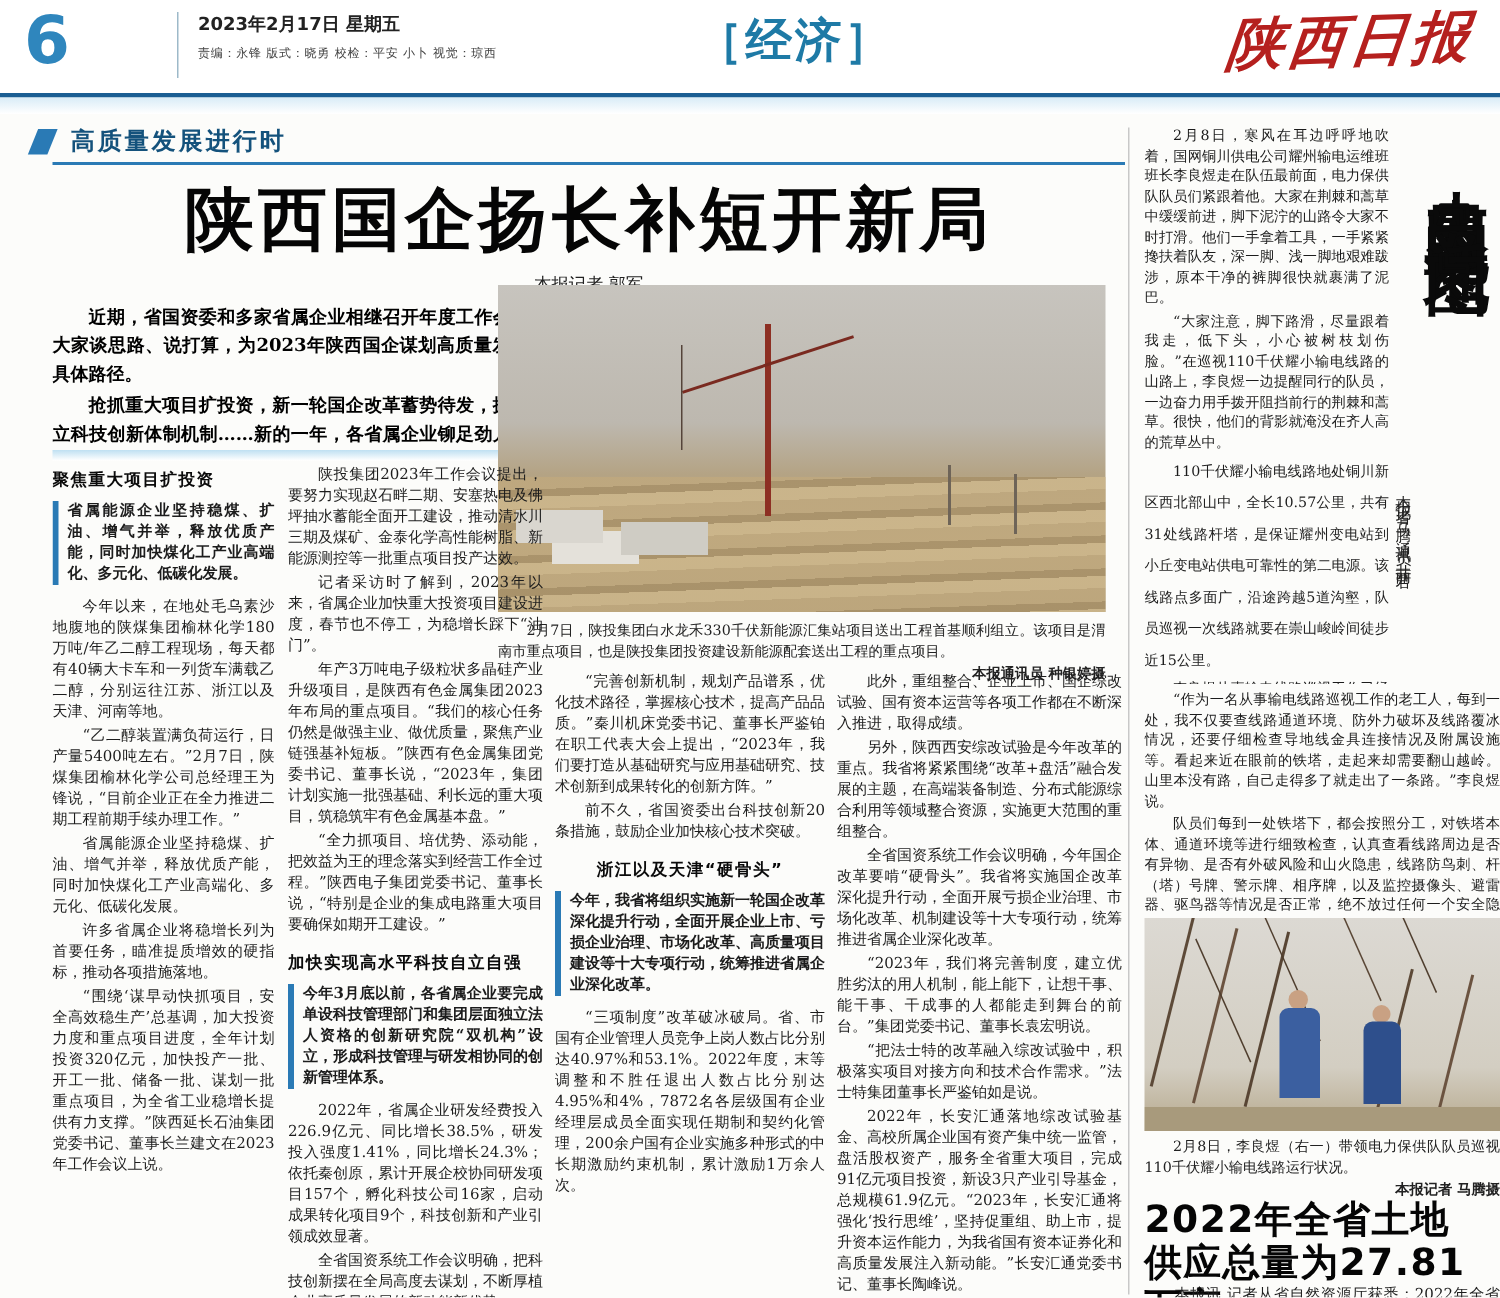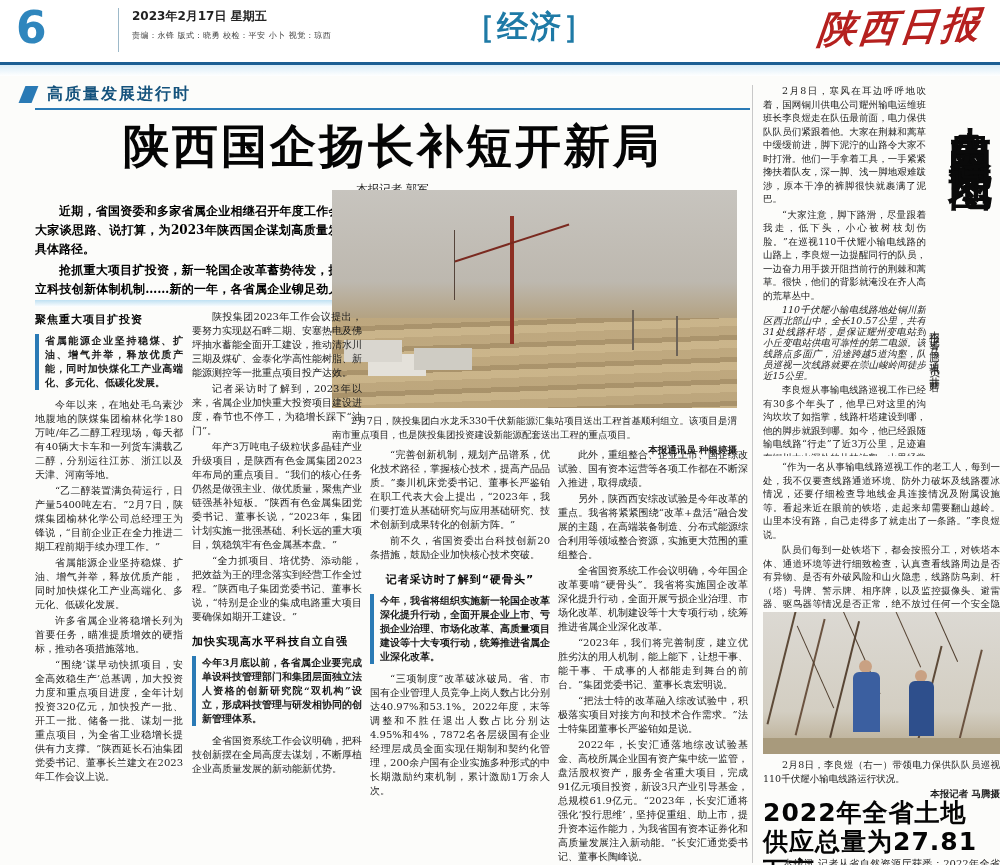--- a/index.html
+++ b/index.html
@@ -81,48 +81,49 @@
   <p>“围绕‘谋早动快抓项目，安全高效稳生产’总基调，加大投资力度和重点项目进度，全年计划投资320亿元，加快投产一批、开工一批、储备一批、谋划一批重点项目，为全省工业稳增长提供有力支撑。”陕西延长石油集团党委书记、董事长兰建文在2023年工作会议上说。</p>
 </div>
 
 <div class="abs body-text clipcol" style="left:192px;top:310px;width:170px;height:555px;">
   <p>陕投集团2023年工作会议提出，要努力实现赵石畔二期、安塞热电及佛坪抽水蓄能全面开工建设，推动清水川三期及煤矿、金泰化学高性能树脂、新能源测控等一批重点项目投产达效。</p>
   <p>记者采访时了解到，2023年以来，省属企业加快重大投资项目建设进度，春节也不停工，为稳增长踩下“油门”。</p>
   <p>年产3万吨电子级粒状多晶硅产业升级项目，是陕西有色金属集团2023年布局的重点项目。“我们的核心任务仍然是做强主业、做优质量，聚焦产业链强基补短板。”陕西有色金属集团党委书记、董事长说，“2023年，集团计划实施一批强基础、利长远的重大项目，筑稳筑牢有色金属基本盘。”</p>
   <p>“全力抓项目、培优势、添动能，把效益为王的理念落实到经营工作全过程。”陕西电子集团党委书记、董事长说，“特别是企业的集成电路重大项目要确保如期开工建设。”</p>
   <div class="sec-header">加快实现高水平科技自立自强</div>
   <p class="lead">今年3月底以前，各省属企业要完成单设科技管理部门和集团层面独立法人资格的创新研究院“双机构”设立，形成科技管理与研发相协同的创新管理体系。</p>
+  <p>2022年，省属企业研发经费投入226.9亿元、同比增长38.5%，研发投入强度1.41%，同比增长24.3%；依托秦创原，累计开展企校协同研发项目157个，孵化科技公司16家，启动成果转化项目9个，科技创新和产业引领成效显著。</p>
   <p>全省国资系统工作会议明确，把科技创新摆在全局高度去谋划，不断厚植企业高质量发展的新动能新优势。</p>
 
 </div>
 
 <div class="abs body-text clipcol" style="left:370px;top:448px;width:180px;height:417px;">
   <p>“完善创新机制，规划产品谱系，优化技术路径，掌握核心技术，提高产品品质。”秦川机床党委书记、董事长严鉴铂在职工代表大会上提出，“2023年，我们要打造从基础研究与应用基础研究、技术创新到成果转化的创新方阵。”</p>
   <p>前不久，省国资委出台科技创新20条措施，鼓励企业加快核心技术突破。</p>
-  <div class="sec-header center">记者采访时了解到“硬骨头”</div>
+  <div class="sec-header center">浙江以及天津“硬骨头”</div>
   <p class="lead">今年，我省将组织实施新一轮国企改革深化提升行动，全面开展企业上市、亏损企业治理、市场化改革、高质量项目建设等十大专项行动，统筹推进省属企业深化改革。</p>
   <p>“三项制度”改革破冰破局。省、市国有企业管理人员竞争上岗人数占比分别达40.97%和53.1%。2022年度，末等调整和不胜任退出人数占比分别达4.95%和4%，7872名各层级国有企业经理层成员全面实现任期制和契约化管理，200余户国有企业实施多种形式的中长期激励约束机制，累计激励1万余人次。</p>
 </div>
 
 <div class="abs body-text clipcol" style="left:558px;top:448px;width:190px;height:417px;">
   <p>此外，重组整合、企业上市、国企综改试验、国有资本运营等各项工作都在不断深入推进，取得成绩。</p>
   <p>另外，陕西西安综改试验是今年改革的重点。我省将紧紧围绕“改革+盘活”融合发展的主题，在高端装备制造、分布式能源综合利用等领域整合资源，实施更大范围的重组整合。</p>
   <p>全省国资系统工作会议明确，今年国企改革要啃“硬骨头”。我省将实施国企改革深化提升行动，全面开展亏损企业治理、市场化改革、机制建设等十大专项行动，统筹推进省属企业深化改革。</p>
   <p>“2023年，我们将完善制度，建立优胜劣汰的用人机制，能上能下，让想干事、能干事、干成事的人都能走到舞台的前台。”集团党委书记、董事长袁宏明说。</p>
   <p>“把法士特的改革融入综改试验中，积极落实项目对接方向和技术合作需求。”法士特集团董事长严鉴铂如是说。</p>
   <p>2022年，长安汇通落地综改试验基金、高校所属企业国有资产集中统一监管，盘活股权资产，服务全省重大项目，完成91亿元项目投资，新设3只产业引导基金，总规模61.9亿元。“2023年，长安汇通将强化‘投行思维’，坚持促重组、助上市，提升资本运作能力，为我省国有资本证券化和高质量发展注入新动能。”长安汇通党委书记、董事长陶峰说。</p>
 
 </div>
 
 <div class="abs" style="left:752px;top:85px;width:1px;height:778px;background:#c8c8c8;"></div>
 
 <div class="abs body-text clipcol" style="left:763px;top:84px;width:163px;height:372px;font-size:9.5px;">
   <p style="font-size:9.5px;line-height:13.5px;">2月8日，寒风在耳边呼呼地吹着，国网铜川供电公司耀州输电运维班班长李良煜走在队伍最前面，电力保供队队员们紧跟着他。大家在荆棘和蒿草中缓缓前进，脚下泥泞的山路令大家不时打滑。他们一手拿着工具，一手紧紧搀扶着队友，深一脚、浅一脚地艰难跋涉，原本干净的裤脚很快就裹满了泥巴。</p>
   <p style="font-size:9.5px;line-height:13.5px;">“大家注意，脚下路滑，尽量跟着我走，低下头，小心被树枝划伤脸。”在巡视110千伏耀小输电线路的山路上，李良煜一边提醒同行的队员，一边奋力用手拨开阻挡前行的荆棘和蒿草。很快，他们的背影就淹没在齐人高的荒草丛中。</p>
-  <p style="font-size:9.5px;line-height:11px;font-style:italic;">110千伏耀小输电线路地处铜川新区西北部山中，全长10.57公里，共有31处线路杆塔，是保证耀州变电站到小丘变电站供电可靠性的第二电源。该线路点多面广，沿途跨越5道沟壑，队员巡视一次线路就要在崇山峻岭间徒步近15公里。</p>
+  <p style="font-size:9.5px;line-height:21px;">110千伏耀小输电线路地处铜川新区西北部山中，全长10.57公里，共有31处线路杆塔，是保证耀州变电站到小丘变电站供电可靠性的第二电源。该线路点多面广，沿途跨越5道沟壑，队员巡视一次线路就要在崇山峻岭间徒步近15公里。</p>
   <p style="font-size:9.5px;line-height:13.5px;">李良煜从事输电线路巡视工作已经有30多个年头了，他早已对这里的沟沟坎坎了如指掌，线路杆塔建设到哪，他的脚步就跟到哪。如今，他已经跟随输电线路“行走”了近3万公里，足迹遍布铜川大山深处的丛林沟壑。山里经常没有信号，他就变成了一张铜川电网“活地图”。对于辖区的线路，这位50多岁、皮肤黝黑的汉子烂熟于胸。</p>
 </div>
 
 <div class="abs v-text v-byline" style="left:928px;top:322px;height:180px;">本报记者 马腾 通讯员 井丽君</div>
 <div class="abs v-text v-head" style="left:948px;top:92px;height:465px;">大山里的电网『活地图』</div>
 
 <div class="abs body-text clipcol" style="left:763px;top:460px;width:237px;height:148px;">
   <p style="font-size:9.5px;line-height:13.5px;">“作为一名从事输电线路巡视工作的老工人，每到一处，我不仅要查线路通道环境、防外力破坏及线路覆冰情况，还要仔细检查导地线金具连接情况及附属设施等。看起来近在眼前的铁塔，走起来却需要翻山越岭。山里本没有路，自己走得多了就走出了一条路。”李良煜说。</p>
   <p style="font-size:9.5px;line-height:13.5px;">队员们每到一处铁塔下，都会按照分工，对铁塔本体、通道环境等进行细致检查，认真查看线路周边是否有异物、是否有外破风险和山火隐患，线路防鸟刺、杆（塔）号牌、警示牌、相序牌，以及监控摄像头、避雷器、驱鸟器等情况是否正常，绝不放过任何一个安全隐患。一天下来，队员们疲惫不堪。</p>
 

